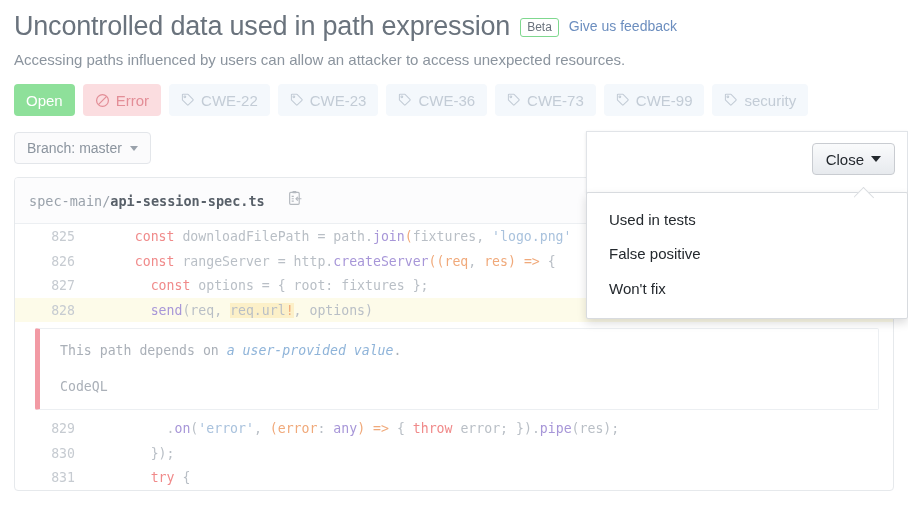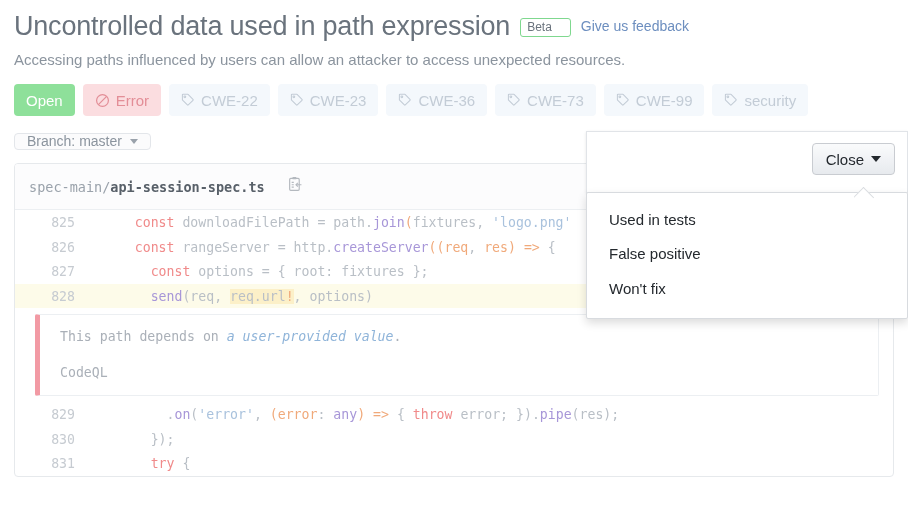--- a/index.html
+++ b/index.html
@@ -26,21 +26,21 @@
     line-height: 1.2;
     letter-spacing: -0.2px;
     white-space: nowrap;
   }
   .beta-chip {
     display: inline-block;
     font-size: 12px;
     color: #6a737d;
     border: 1px solid #7fd88f;
     border-radius: 3px;
-    padding: 1px 18px 2px 6px;
+    padding: 1px 6px 2px 6px;
     line-height: 1.2;
     background: #fff;
     position: relative;
     top: -4px;
   }
   .feedback-link {
     font-size: 14px;
     color: #6c8ebf;
     text-decoration: none;
     position: relative;
@@ -77,21 +77,21 @@
   .badge-error { background: #fbdde0; color: #e38e97; }
   .badge-tag { background: #f4f8fc; color: #c3ccd6; }
   .badge svg { display: block; }
 
   
   .branch-row { padding: 0 14px; margin-top: 16px; }
   .branch-btn {
     display: inline-flex;
     align-items: center;
     gap: 8px;
-    height: 17px;
+    height: 32px;
     padding: 0 12px;
     font-size: 14px;
     color: #8b949e;
     background: #fbfbfc;
     border: 1px solid #e3e6ea;
     border-radius: 4px;
     cursor: pointer;
   }
   .caret-dark {
     width: 0; height: 0;

